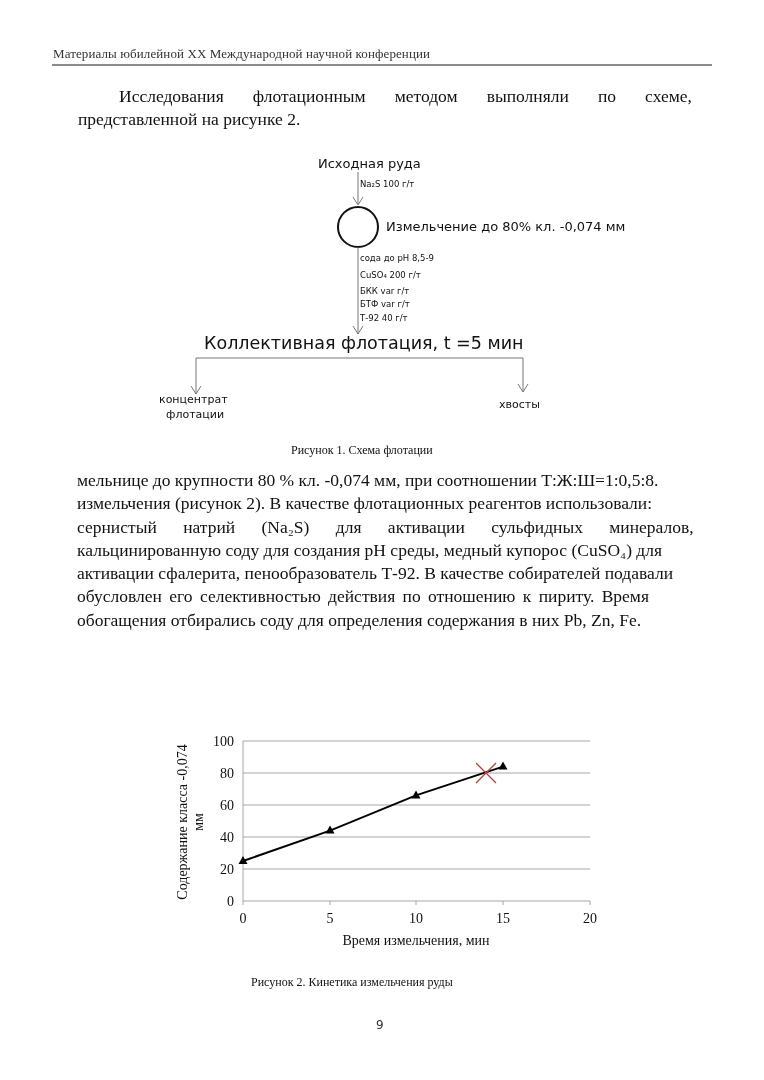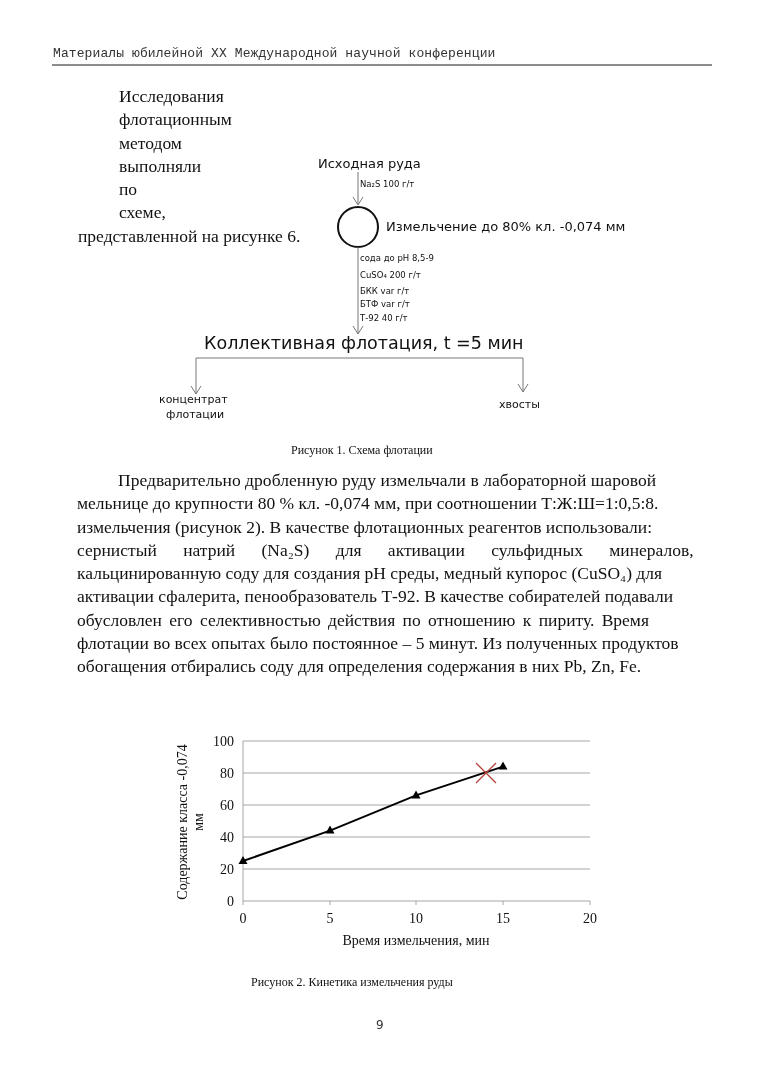--- a/index.html
+++ b/index.html
@@ -1,42 +1,42 @@
 <!DOCTYPE html>
 <html><head>
 <meta charset="utf-8">
 <style>
   html, body { margin: 0; padding: 0; background: #ffffff; }
   body { width: 764px; height: 1080px; position: relative; overflow: hidden; color: #111; }
-  .header { position: absolute; left: 53px; top: 46px; font-family: Liberation Mono, monospace; font-size: 13px; color: #333; letter-spacing: 0.1px; }
+  .header { position: absolute; left: 53px; top: 46px; font-family: Liberation Serif, serif; font-size: 13px; color: #333; letter-spacing: 0.1px; }
   .header-rule { position: absolute; left: 52px; top: 64px; width: 660px; height: 2px; background: #8c8c8c; }
   .para { position: absolute; left: 78px; width: 614px; font-family: "Liberation Serif", serif; font-size: 17.5px; line-height: 23.3px; text-align: justify; }
   .line { display: block; white-space: nowrap; }
   .just { display: flex; justify-content: space-between; white-space: nowrap; }
-  .indent { padding-left: 41px; flex-direction: column; }
+  .indent { padding-left: 41px; }
   .caption { position: absolute; font-family: "Liberation Serif", serif; font-size: 12px; color: #111; }
   .diagram-text { font-family: "DejaVu Sans", sans-serif; fill: #111; }
   .page-num { position: absolute; left: 376px; top: 1018px; font-family: "DejaVu Sans", sans-serif; font-size: 12px; color: #333; }
 </style>
 </head>
 <body>
 
 <div class="header">Материалы юбилейной XX Международной научной конференции</div>
 <div class="header-rule"></div>
 
 <div class="para" style="top:85px;">
   <div class="just indent">
     <span>Исследования</span>
     <span>флотационным</span>
     <span>методом</span>
     <span>выполняли</span>
     <span>по</span>
     <span>схеме,</span>
   </div>
-  <span class="line">представленной на рисунке 6.</span>
+  <span class="line">представленной на рисунке 2.</span>
 </div>
 
 <svg style="position:absolute;left:0;top:0;" width="764" height="440" viewBox="0 0 764 440">
   <text class="diagram-text" x="318" y="168" font-size="13">Исходная руда</text>
 
   <line x1="358" y1="172" x2="358" y2="204" stroke="#777" stroke-width="1"></line>
   <polyline points="353,197 358,205 363,197" fill="none" stroke="#777" stroke-width="1"></polyline>
   <text class="diagram-text" x="360" y="187" font-size="8.5">Na₂S 100 г/т</text>
 
   <circle cx="358" cy="227" r="20" fill="none" stroke="#111" stroke-width="2"></circle>
@@ -56,28 +56,26 @@
   <polyline points="191,386 196,394 201,386" fill="none" stroke="#777" stroke-width="1"></polyline>
   <polyline points="518,384 523,392 528,384" fill="none" stroke="#777" stroke-width="1"></polyline>
   <text class="diagram-text" x="159" y="403" font-size="11">концентрат</text>
   <text class="diagram-text" x="166" y="418" font-size="11">флотации</text>
   <text class="diagram-text" x="499" y="408" font-size="11">хвосты</text>
 </svg>
 
 <div class="caption" style="left:291px;top:443px;">Рисунок 1. Схема флотации</div>
 
 <div class="para" style="top:469px;left:77px;width:616px;">
-  <span class="line indent" style="letter-spacing:0.05px;">Предварительно дробленную руду измельчали в лабораторной шаровой</span>
   <span class="line">мельнице до крупности 80 % кл. -0,074 мм, при соотношении Т:Ж:Ш=1:0,5:8.</span>
   <span class="line">измельчения (рисунок 2). В качестве флотационных реагентов использовали:</span>
   <span class="line" style="word-spacing:22px;">сернистый натрий (Na₂S) для активации сульфидных минералов,</span>
   <span class="line">кальцинированную соду для создания pH среды, медный купорос (CuSO₄) для</span>
   <span class="line">активации сфалерита, пенообразователь Т-92. В качестве собирателей подавали</span>
   <span class="line" style="word-spacing:3px;">обусловлен его селективностью действия по отношению к пириту. Время</span>
-  <span class="line">флотации во всех опытах было постоянное – 5 минут. Из полученных продуктов</span>
   <span class="line">обогащения отбирались соду для определения содержания в них Pb, Zn, Fe.</span>
 </div>
 
 <svg style="position:absolute;left:0;top:0;" width="764" height="1000" viewBox="0 0 764 1000">
   <g stroke="#a6a6a6" stroke-width="1">
     <line x1="243" y1="741" x2="590" y2="741"></line>
     <line x1="243" y1="773" x2="590" y2="773"></line>
     <line x1="243" y1="805" x2="590" y2="805"></line>
     <line x1="243" y1="837" x2="590" y2="837"></line>
     <line x1="243" y1="869" x2="590" y2="869"></line>

